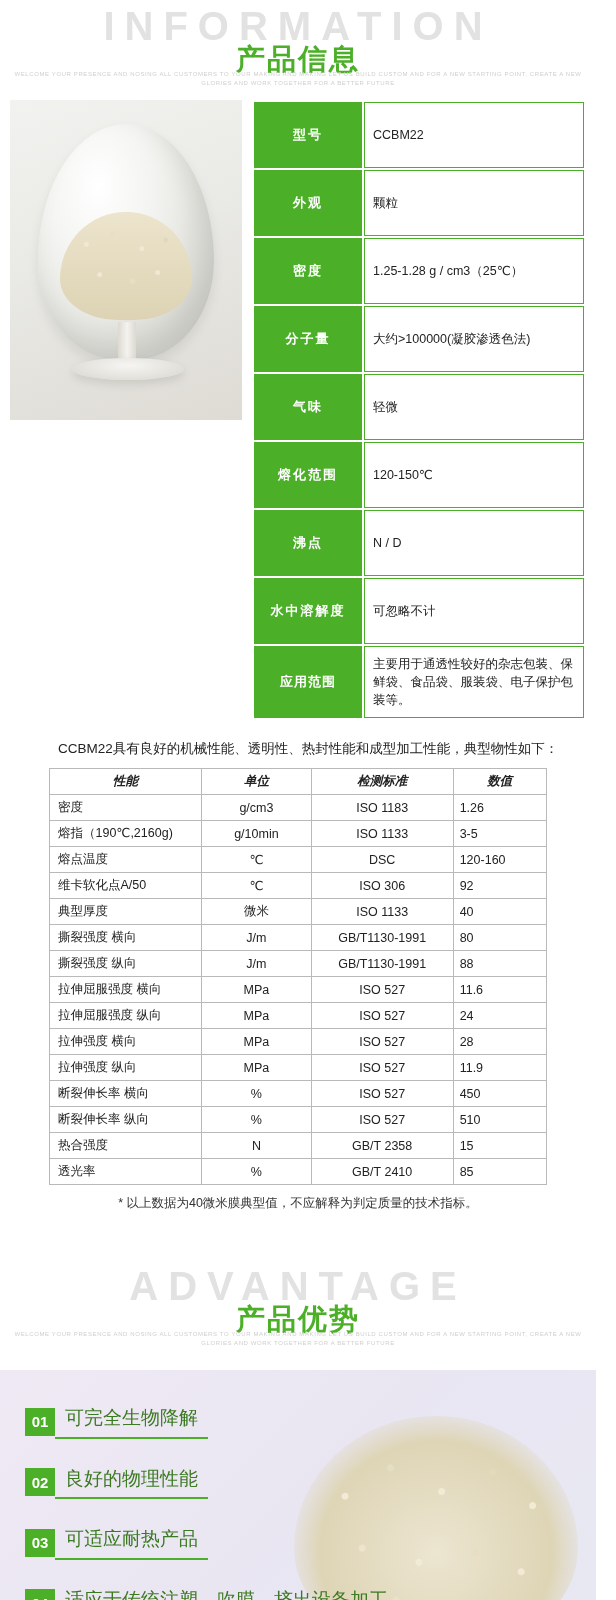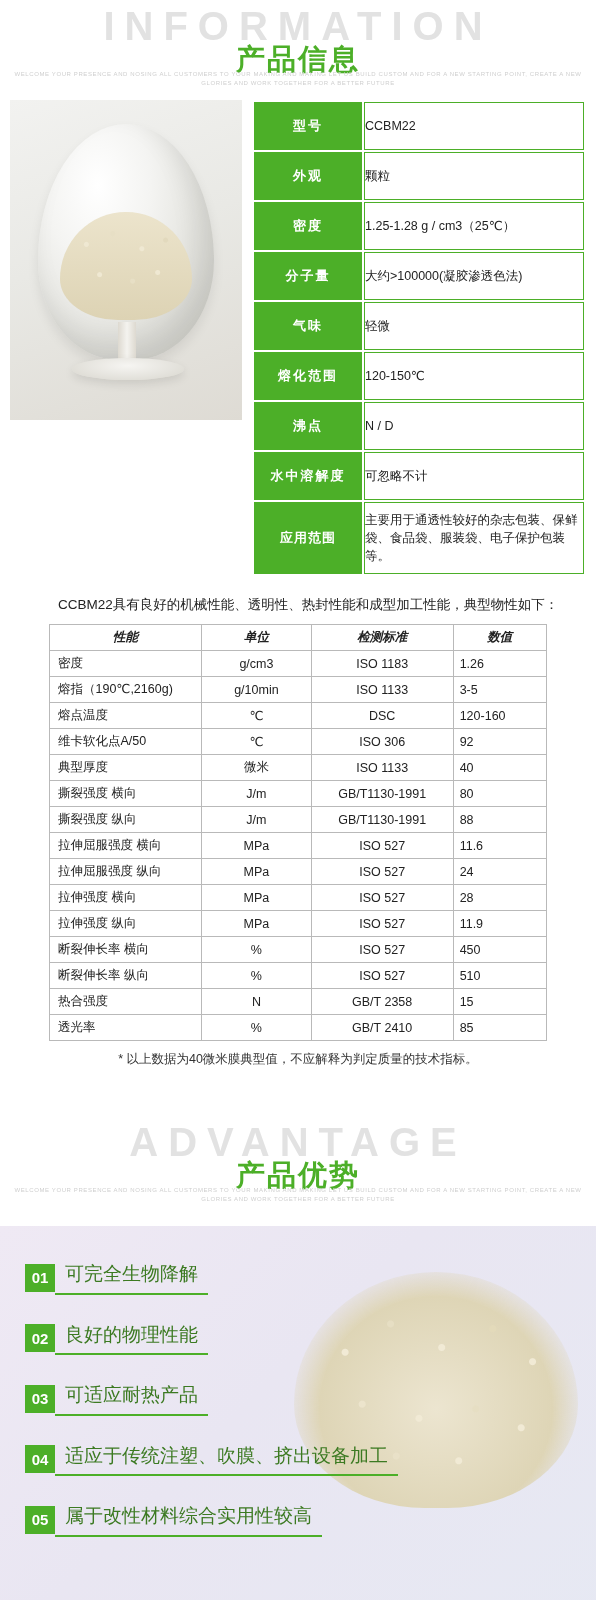--- a/index.html
+++ b/index.html
@@ -106,30 +106,30 @@
     table-layout: fixed;
   }
   table.spec td { vertical-align: middle; }
   td.spec-key {
     width: 108px;
     background: #4caf28;
     color: #fff;
     font-size: 13px;
     font-weight: bold;
     text-align: center;
-    padding: 15px 2px;
+    padding: 24px 2px;
     letter-spacing: 2px;
     white-space: nowrap;
   }
   td.spec-val {
     background: #fff;
     border: 1px solid #4caf28;
     font-size: 12.5px;
     color: #222;
-    padding: 6px 0;
+    padding: 6px 8px;
     line-height: 1.45;
   }
   tr.tall td.spec-key { letter-spacing: 1px; }
 
   
   .lead {
     margin: 18px 34px 8px 58px;
     font-size: 13.5px;
     line-height: 1.65;
     color: #222;

